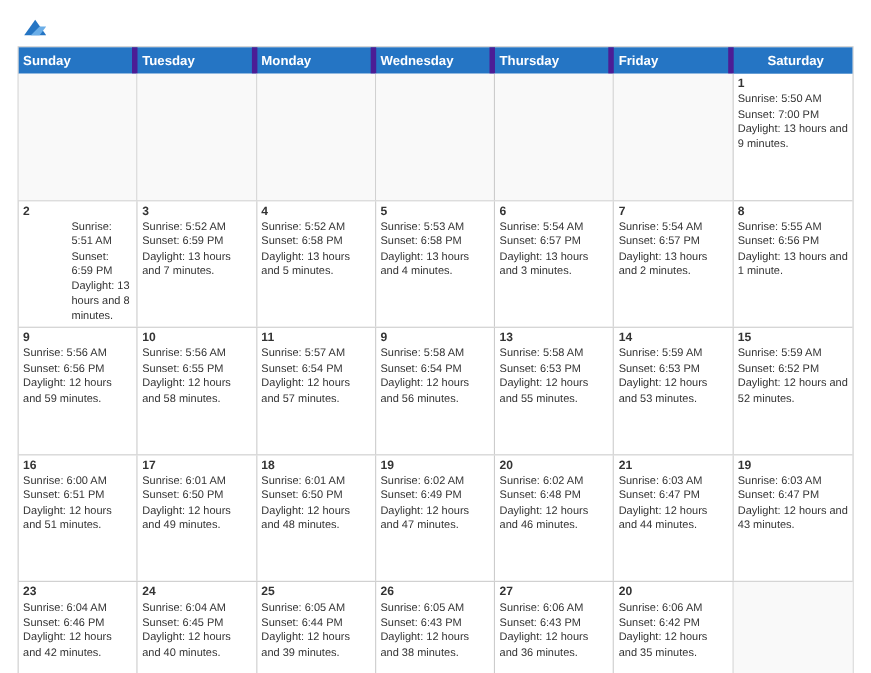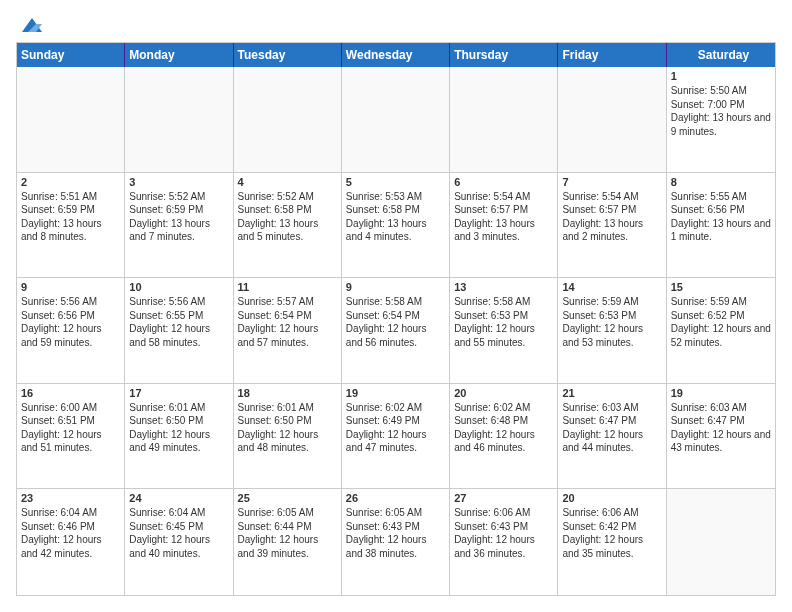--- a/index.html
+++ b/index.html
@@ -50,21 +50,21 @@
       display: grid;
       grid-template-columns: repeat(7, 1fr);
       background-color: #2575c4;
     }
     .calendar-header .day-name {
       color: white;
       font-size: 12px;
       font-weight: bold;
       padding: 5px 4px;
       text-align: left;
-      border-right: 1px solid #4c1d95;
+      border-right: 5px solid #4c1d95;
     }
     .calendar-header .day-name:last-child { border-right: none; margin-left: 27px; }
     .calendar-body {
       flex: 1;
       display: grid;
       grid-template-rows: repeat(5, 1fr);
     }
     .calendar-week {
       display: grid;
       grid-template-columns: repeat(7, 1fr);
@@ -111,22 +111,22 @@
     </div>
     <div class="title-block">
       <div class="month-title"></div>
       <div class="location"></div>
     </div>
   </div>
 
   <div class="calendar">
     <div class="calendar-header">
     <div class="day-name">Sunday</div>
+        <div class="day-name">Tuesday</div>
         <div class="day-name">Monday</div>
-        <div class="day-name">Tuesday</div>
         <div class="day-name">Wednesday</div>
         <div class="day-name">Thursday</div>
         <div class="day-name">Friday</div>
         <div class="day-name">Saturday</div>
       </div>
     <div class="calendar-body">
     <div class="calendar-week">
           <div class="calendar-cell empty"></div>
           <div class="calendar-cell empty"></div>
           <div class="calendar-cell empty"></div>
@@ -136,21 +136,21 @@
           <div class="calendar-cell">
             <span class="date-num">1</span>
             <div class="cell-info" style="white-space: pre-line;">Sunrise: 5:50 AM
 Sunset: 7:00 PM
 Daylight: 13 hours and 9 minutes.</div>
           </div>
         </div>
         <div class="calendar-week">
           <div class="calendar-cell">
             <span class="date-num">2</span>
-            <div class="cell-info" style="white-space: pre-line;">Sunrise: 5:51 AM
+            <div class="cell-info" style="white-space: pre-line; margin-left: 44px;">Sunrise: 5:51 AM
 Sunset: 6:59 PM
 Daylight: 13 hours and 8 minutes.</div>
           </div>
           <div class="calendar-cell">
             <span class="date-num">3</span>
             <div class="cell-info" style="white-space: pre-line;">Sunrise: 5:52 AM
 Sunset: 6:59 PM
 Daylight: 13 hours and 7 minutes.</div>
           </div>
           <div class="calendar-cell">

